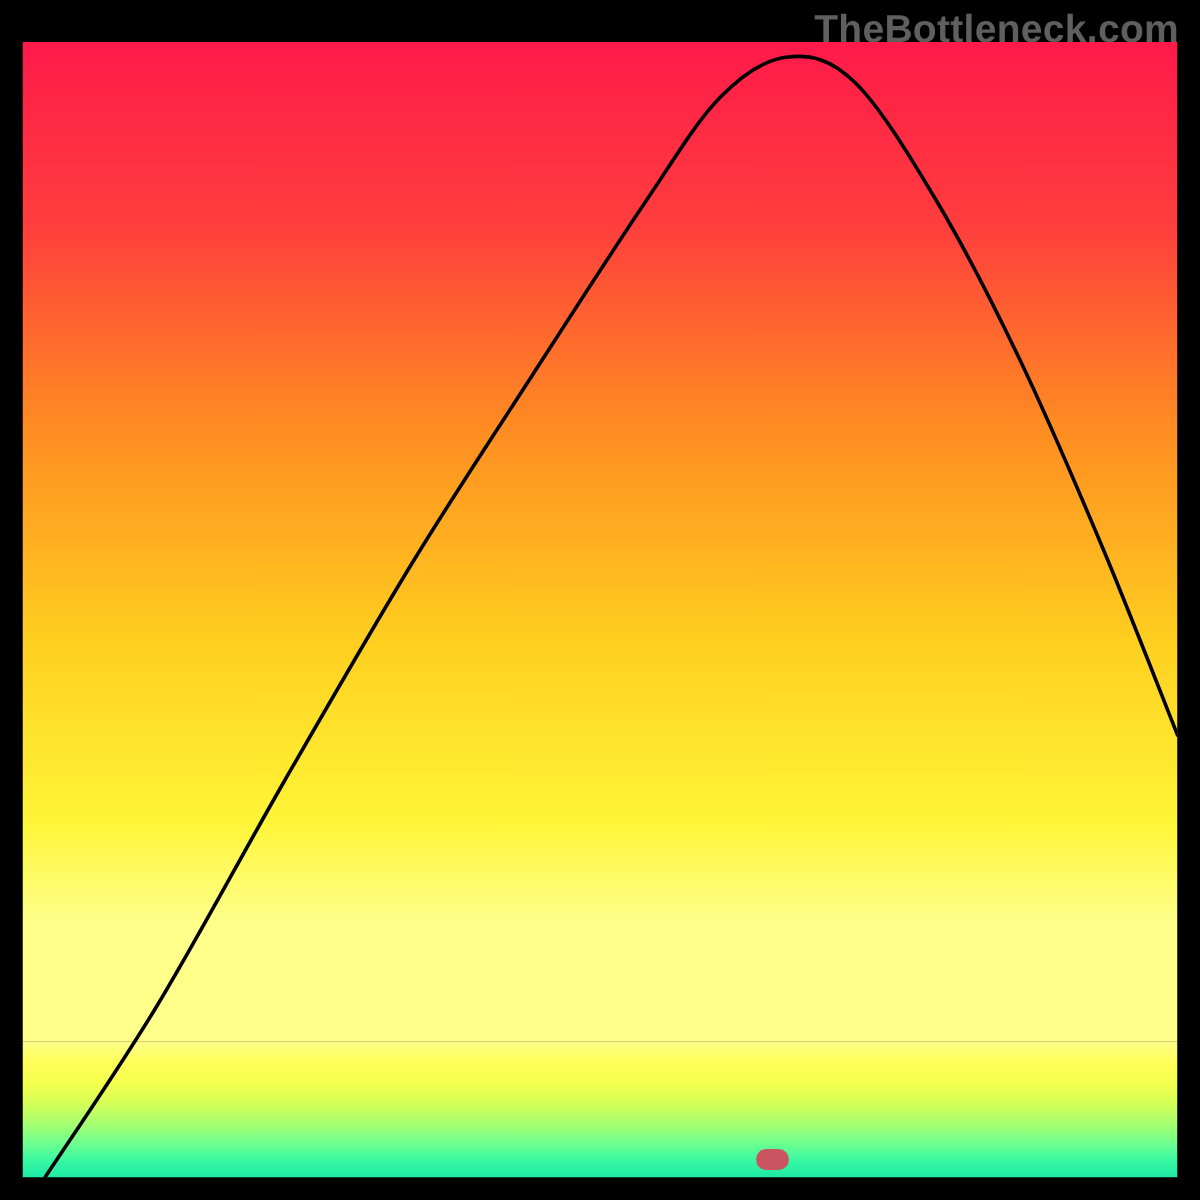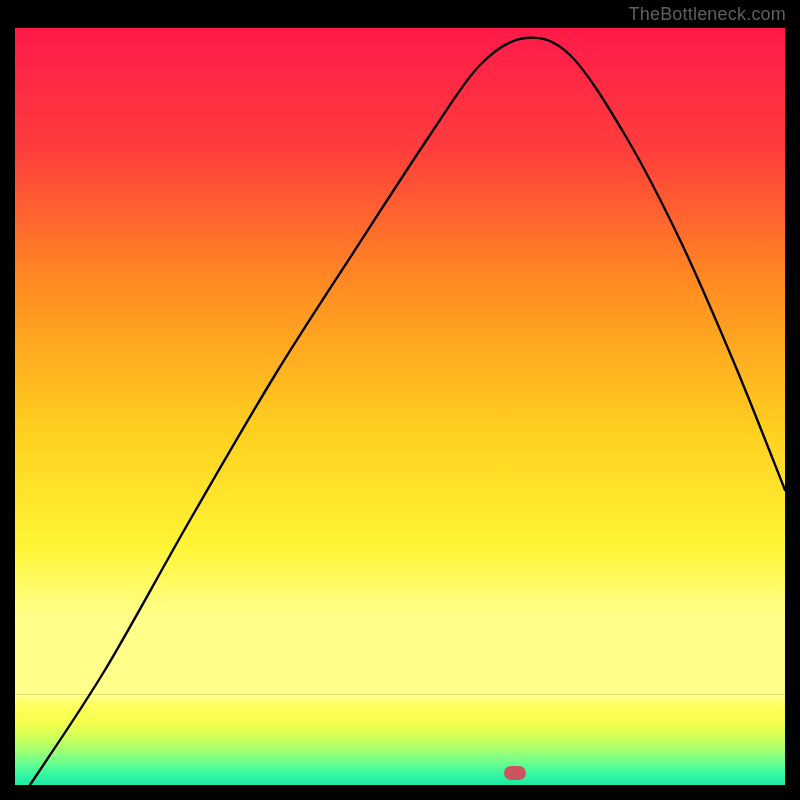--- a/index.html
+++ b/index.html
@@ -14,22 +14,22 @@
     position: relative;
     width: 800px;
     height: 800px;
     background: #000000;
   }
   .watermark {
     position: absolute;
     top: 4px;
     right: 14px;
     font-family: Arial, Helvetica, sans-serif;
-    font-size: 18px;
-    font-weight: 400;
+    font-size: 26px;
+    font-weight: 700;
     color: #5f5f5f;
     letter-spacing: 0.2px;
   }
   .plot-wrap {
     position: absolute;
     left: 15px;
     top: 28px;
     width: 770px;
     height: 757px;
   }

